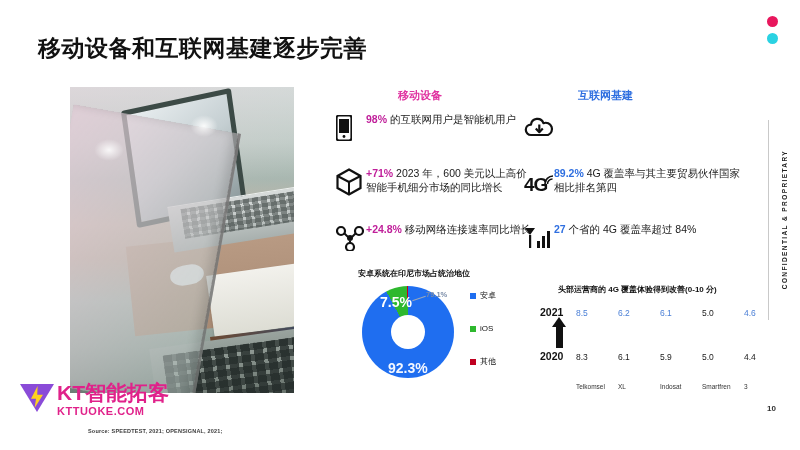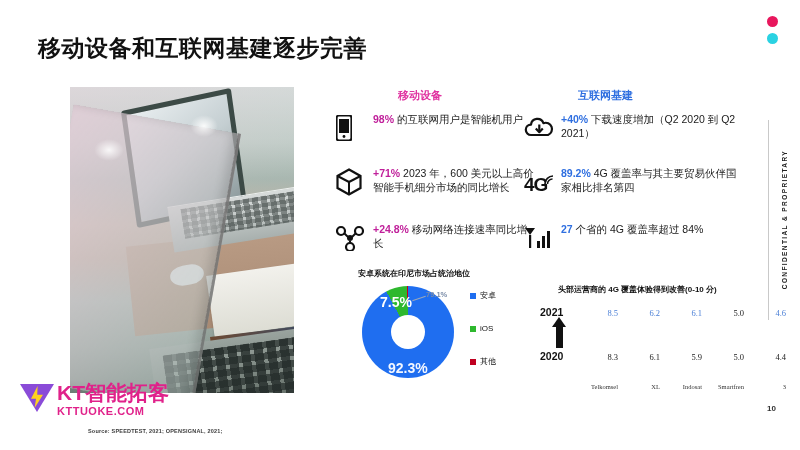--- a/index.html
+++ b/index.html
@@ -116,21 +116,20 @@
   
   .stat {
     position: absolute; display: flex; align-items: flex-start;
   }
   .stat .ico {
     width: 30px; height: 32px; flex: 0 0 30px;
     display: flex; align-items: center; 
   }
   .stat .txt {
     font-size: 10.5px; line-height: 14px; color: #1a1a1a;
-    margin-left: 7px;
   }
   .stat .hl { font-weight: bold; }
   .mobile-col .hl { color: #c01f9a; }
   .infra-col .hl  { color: #2f6fe0; }
 
   .m1 { left: 336px; top: 112px; width: 195px; }
   .m2 { left: 336px; top: 166px; width: 200px; }
   .m3 { left: 336px; top: 222px; width: 195px; }
   .i1 { left: 524px; top: 112px; width: 215px; }
   .i2 { left: 524px; top: 166px; width: 218px; }
@@ -181,21 +180,21 @@
   }
   .arrow-up .shaft { position: absolute; left: 4px; top: 6px; width: 7px; height: 22px; background: #111; }
   .arrow-up .head {
     position: absolute; left: 0px; top: -3px; width: 0; height: 0;
     border-left: 7.5px solid transparent; border-right: 7.5px solid transparent;
     border-bottom: 10px solid #111;
   }
   .grid { position: absolute; left: 36px; top: 18px; width: 210px; }
   .grow { display: flex; }
   .gcell {
-    flex: 1; text-align: right; font-size: 8.5px; height: 22px; line-height: 22px; font-family: Liberation Serif, serif;
+    flex: 1; text-align: left; font-size: 8.5px; height: 22px; line-height: 22px;
   }
   .grow.r2021 .gcell { color: #4a7fd6; }
   .grow.r2021 .gcell.flat { color: #1a1a1a; }
   .grow.r2020 .gcell { color: #1a1a1a; }
   .grow.names .gcell { font-size: 6.5px; color: #333; }
 
   
   .logo { position: absolute; left: 20px; top: 382px; display: flex; align-items: flex-start; }
   .bolt-mark { position: relative; width: 34px; height: 34px; }
   .bolt-mark .tri {
@@ -305,21 +304,20 @@
   <div class="col-head infra">互联网基建</div>
 
   <div class="stat infra-col i1">
     <span class="ico">
       <svg width="30" height="22" viewBox="0 0 30 22">
         <path d="M7,18 A5.2,5.2 0 0 1 7,7.6 A6.4,6.4 0 0 1 19.4,6.2 A5.6,5.6 0 0 1 24,18 Z" fill="none" stroke="#111" stroke-width="2.2" stroke-linejoin="round"></path>
         <line x1="15.3" y1="7.5" x2="15.3" y2="14.5" stroke="#111" stroke-width="2.2"></line>
         <polyline points="11.8,11.6 15.3,15.2 18.8,11.6" fill="none" stroke="#111" stroke-width="2.2" stroke-linejoin="round"></polyline>
       </svg>
     </span>
-    <span class="txt"><span class="hl">+40%</span><span> 下载速度增加（Q2 2020 到 Q2 2021）</span></span>
   </div>
 
   <div class="stat infra-col i2">
     <span class="ico">
       <span style="position:relative;display:inline-block;width:30px;height:24px;">
         <span class="fourg" style="position:absolute;left:0;top:5px;">4G</span>
         <svg width="12" height="14" viewBox="0 0 12 14" style="position:absolute;left:20px;top:2px;">
           <path d="M1,12 A8,8 0 0 1 9,4" fill="none" stroke="#111" stroke-width="1.6"></path>
           <path d="M3.5,12 A5,5 0 0 1 8.5,7" fill="none" stroke="#111" stroke-width="1.6"></path>
         </svg>

